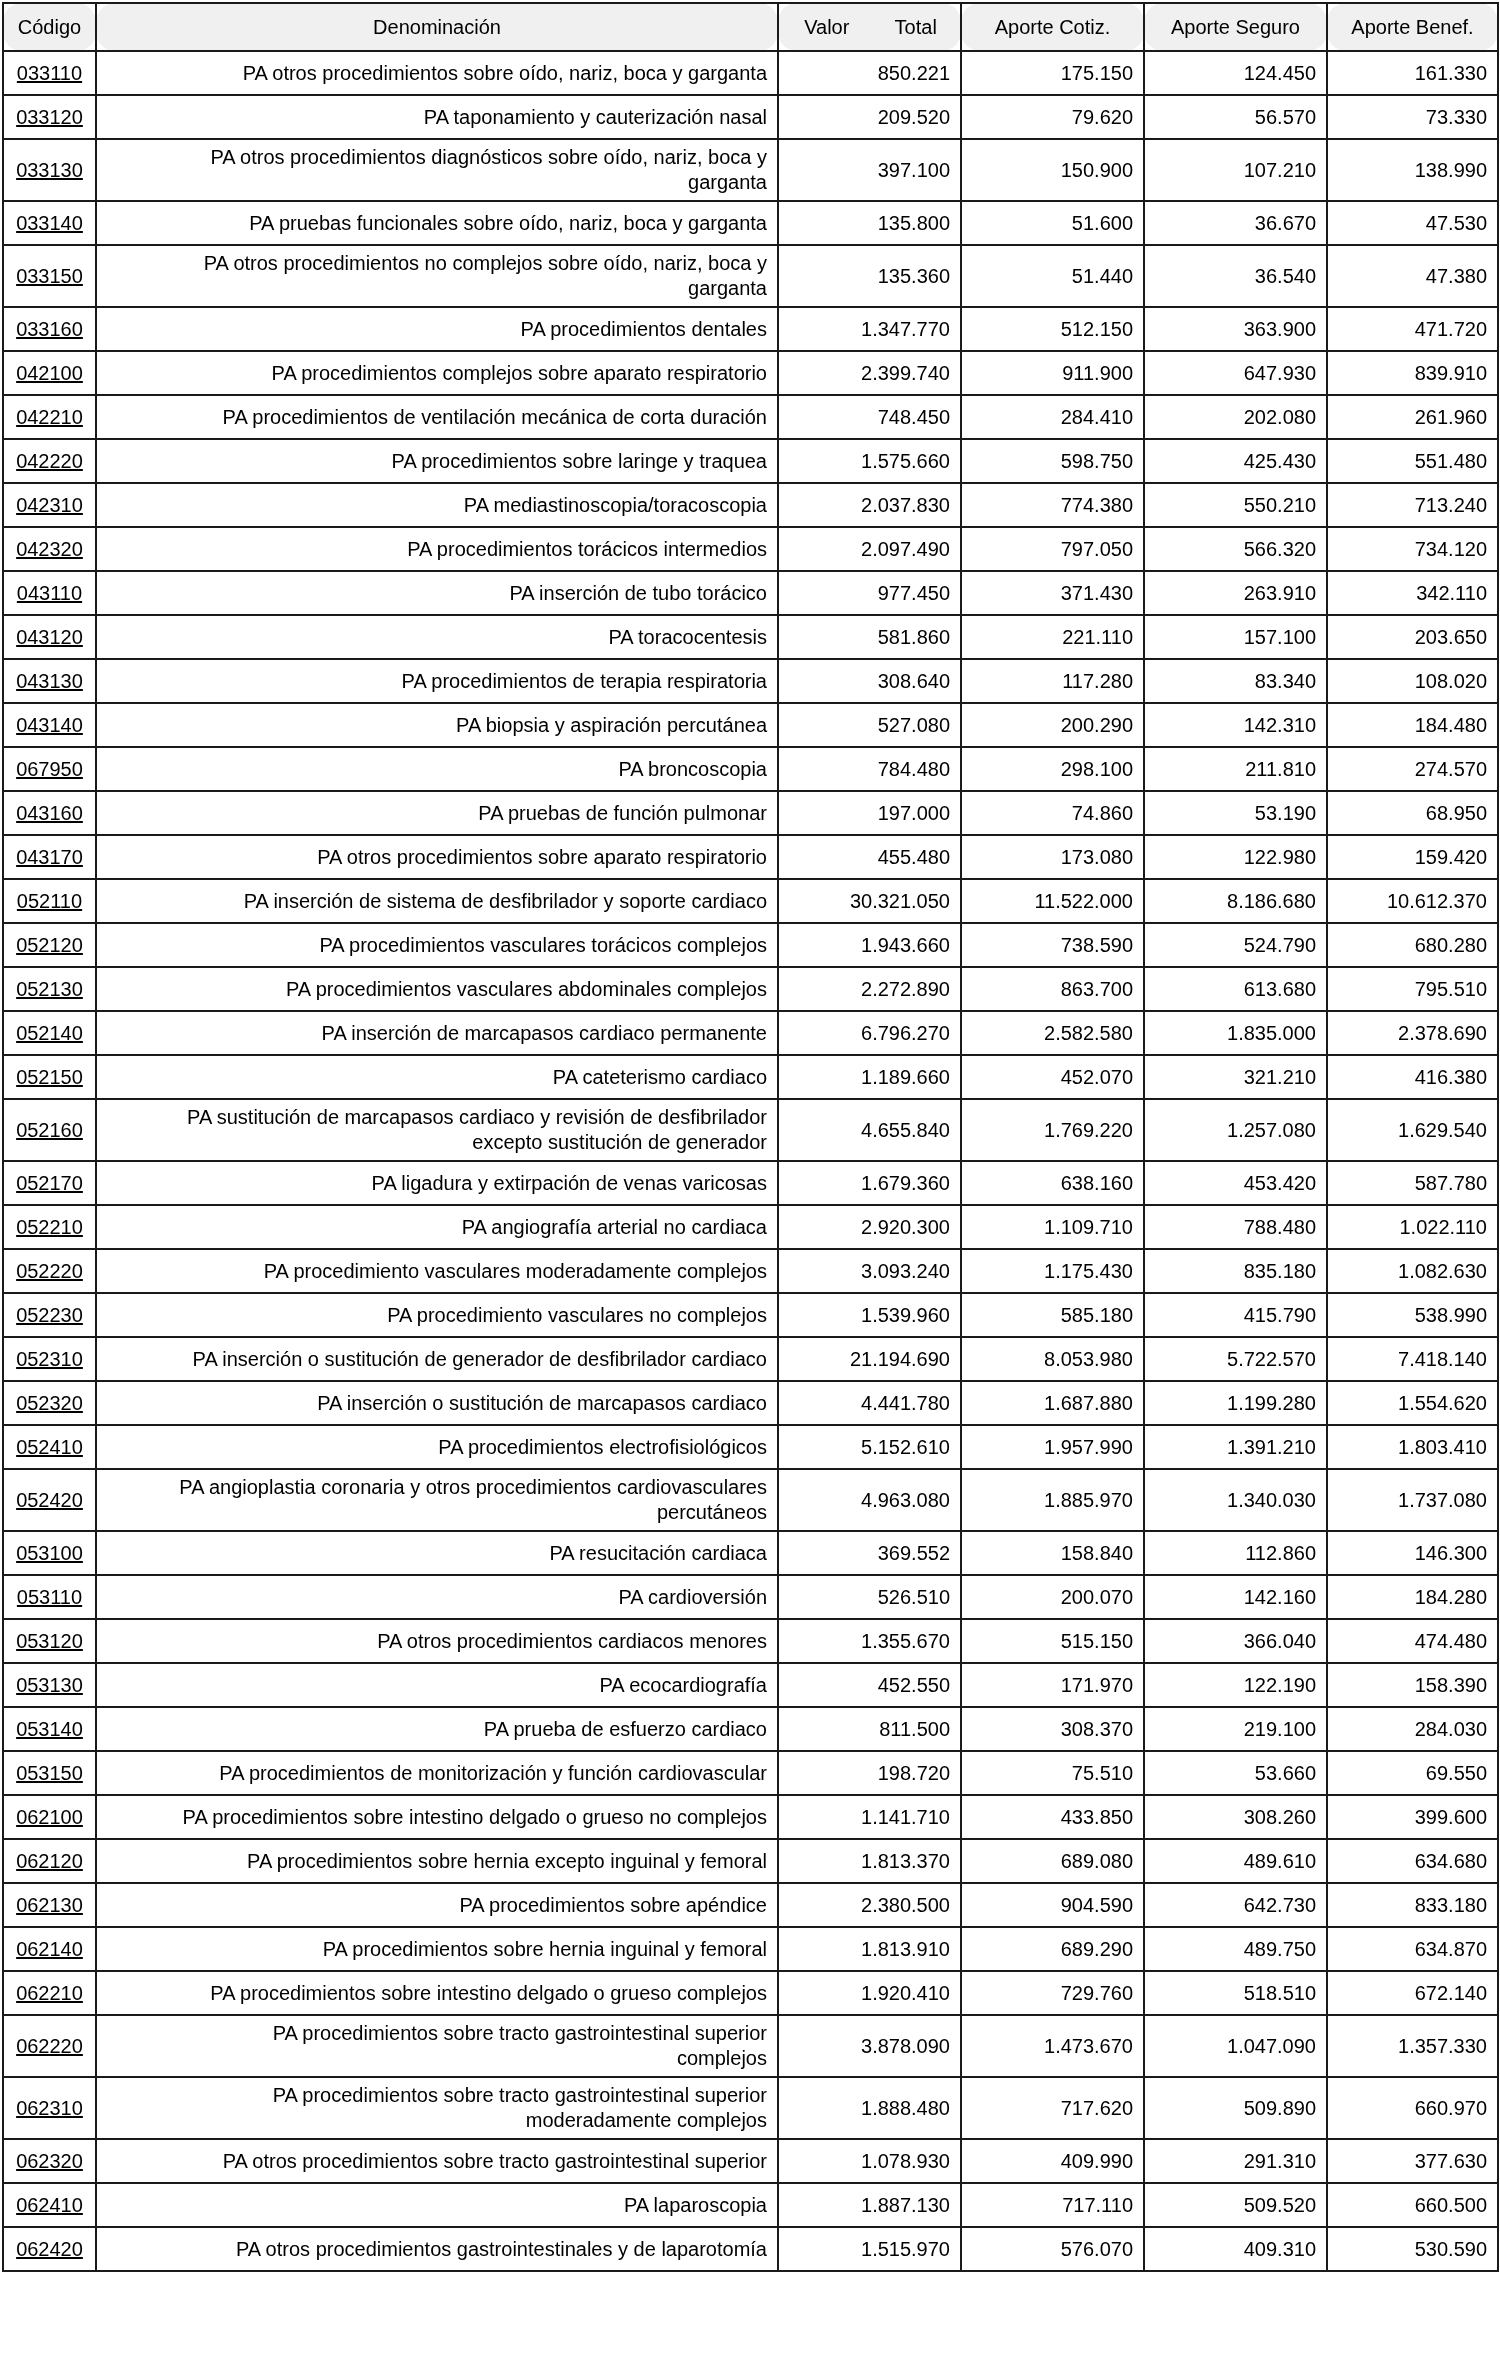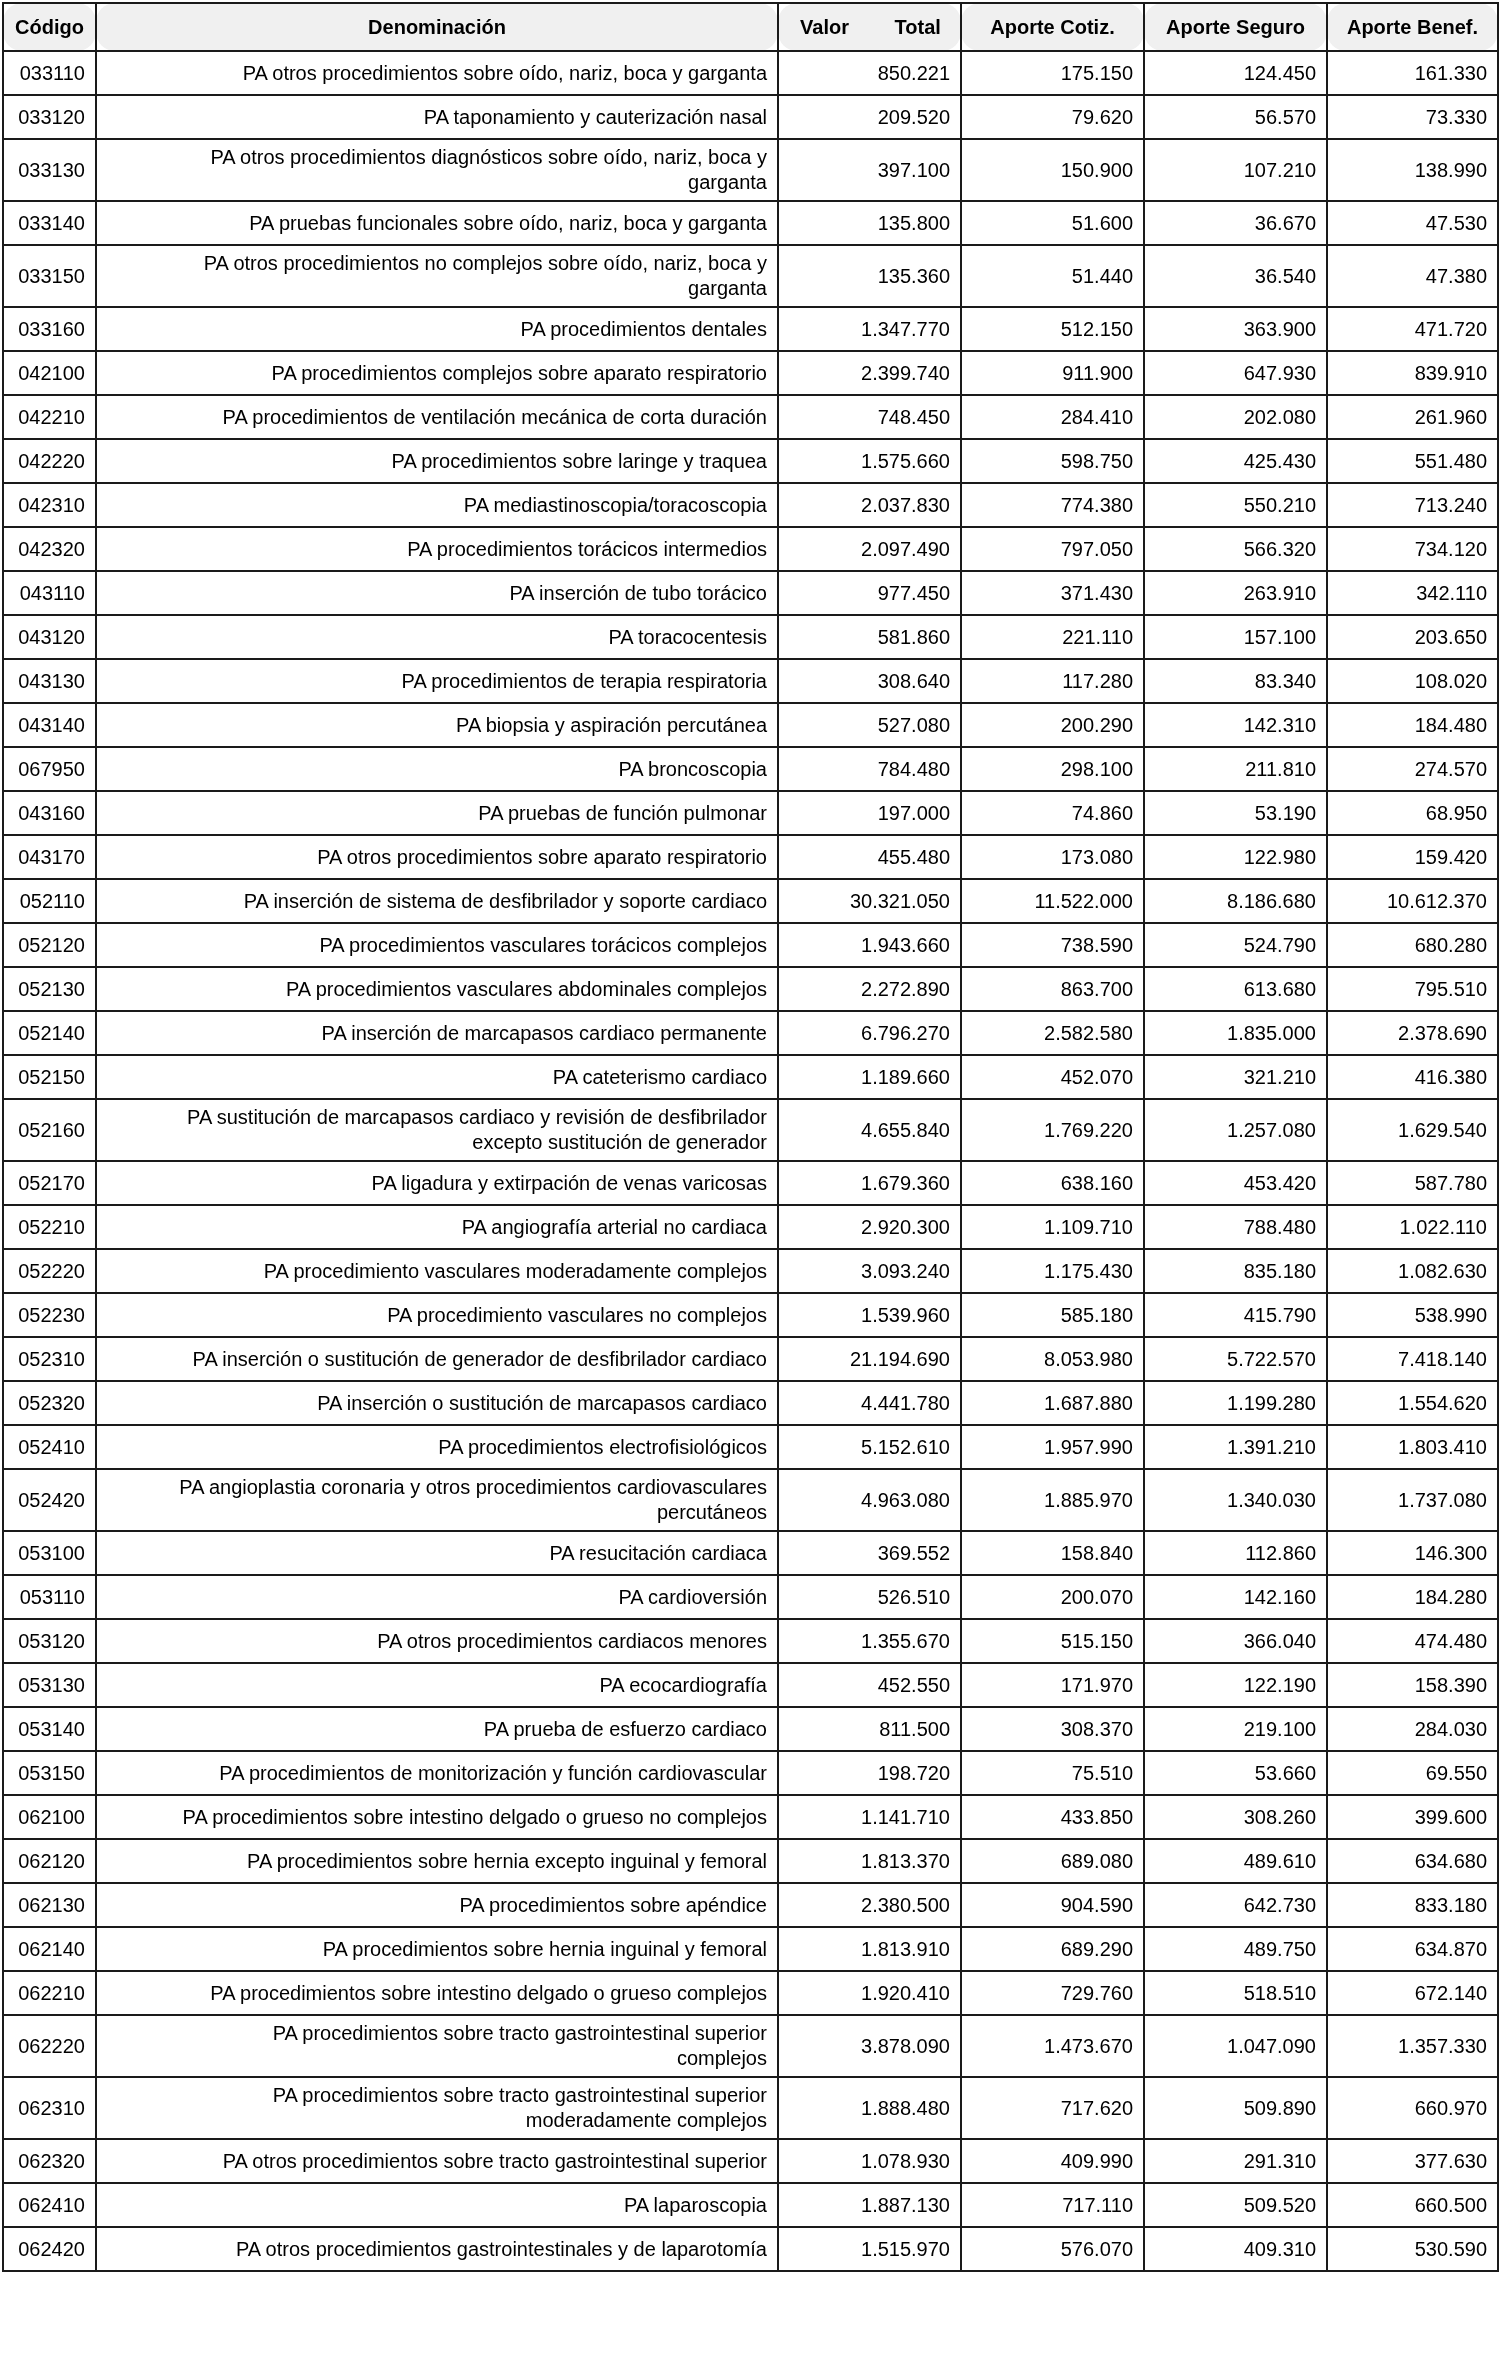--- a/index.html
+++ b/index.html
@@ -25,40 +25,41 @@
     font-size: 20px;
   }
   table.tariff th, table.tariff td {
     border: 2px solid #1a1a1a;
     line-height: 25px;
     vertical-align: middle;
     overflow: hidden;
   }
   table.tariff thead th {
     background: #f0f0f0;
-    font-weight: bold;
+    font-weight: normal;
     text-align: center;
     height: 42px;
     padding: 2px 6px;
     border-radius: 19px;
   }
   table.tariff thead th.col-valor-total {
     word-spacing: 40px;
     padding-left: 8px;
   }
   table.tariff tbody tr {
     height: 44px;
     background: #ffffff;
   }
   table.tariff td {
     padding: 5px 10px;
   }
   td.cell-codigo {
-    text-align: right;
+    text-align: center;
     padding: 5px 4px;
+    text-decoration: underline;
   }
   td.cell-denominacion {
     text-align: right;
     white-space: pre-line;
     padding: 5px 6px 5px 12px;
   }
   td.cell-num {
     text-align: right;
     padding: 5px 14px 5px 4px;
     white-space: nowrap;

